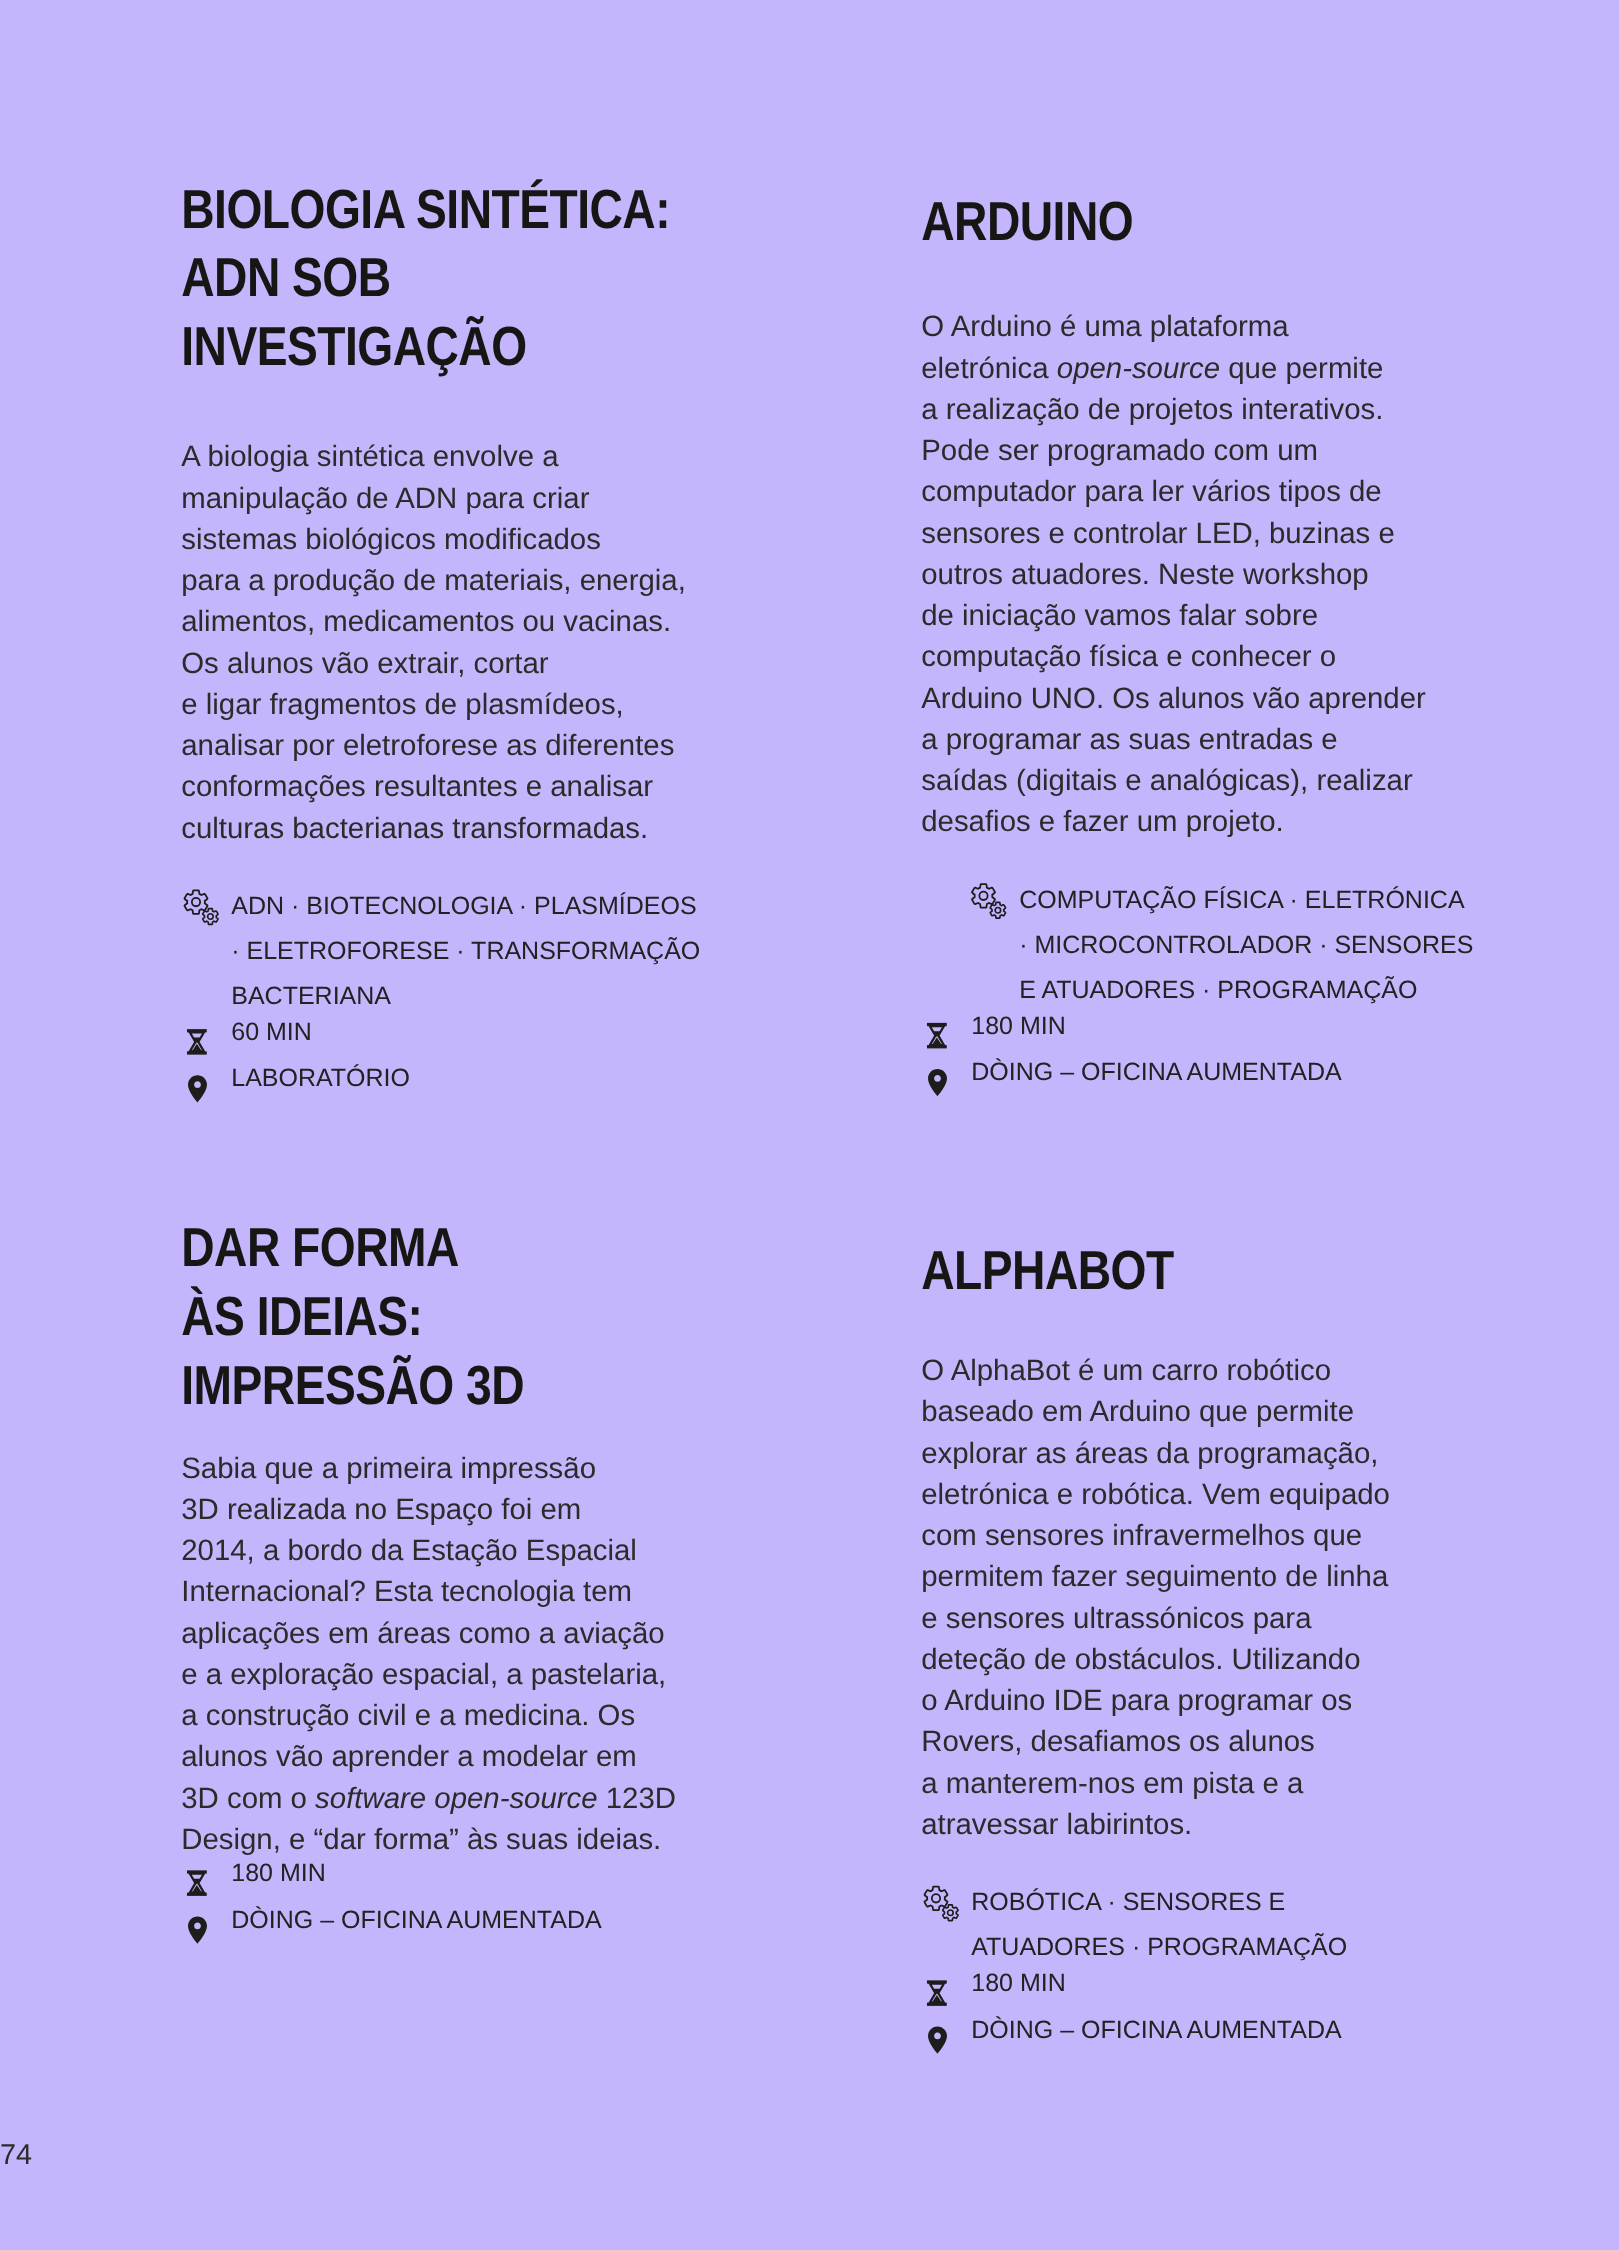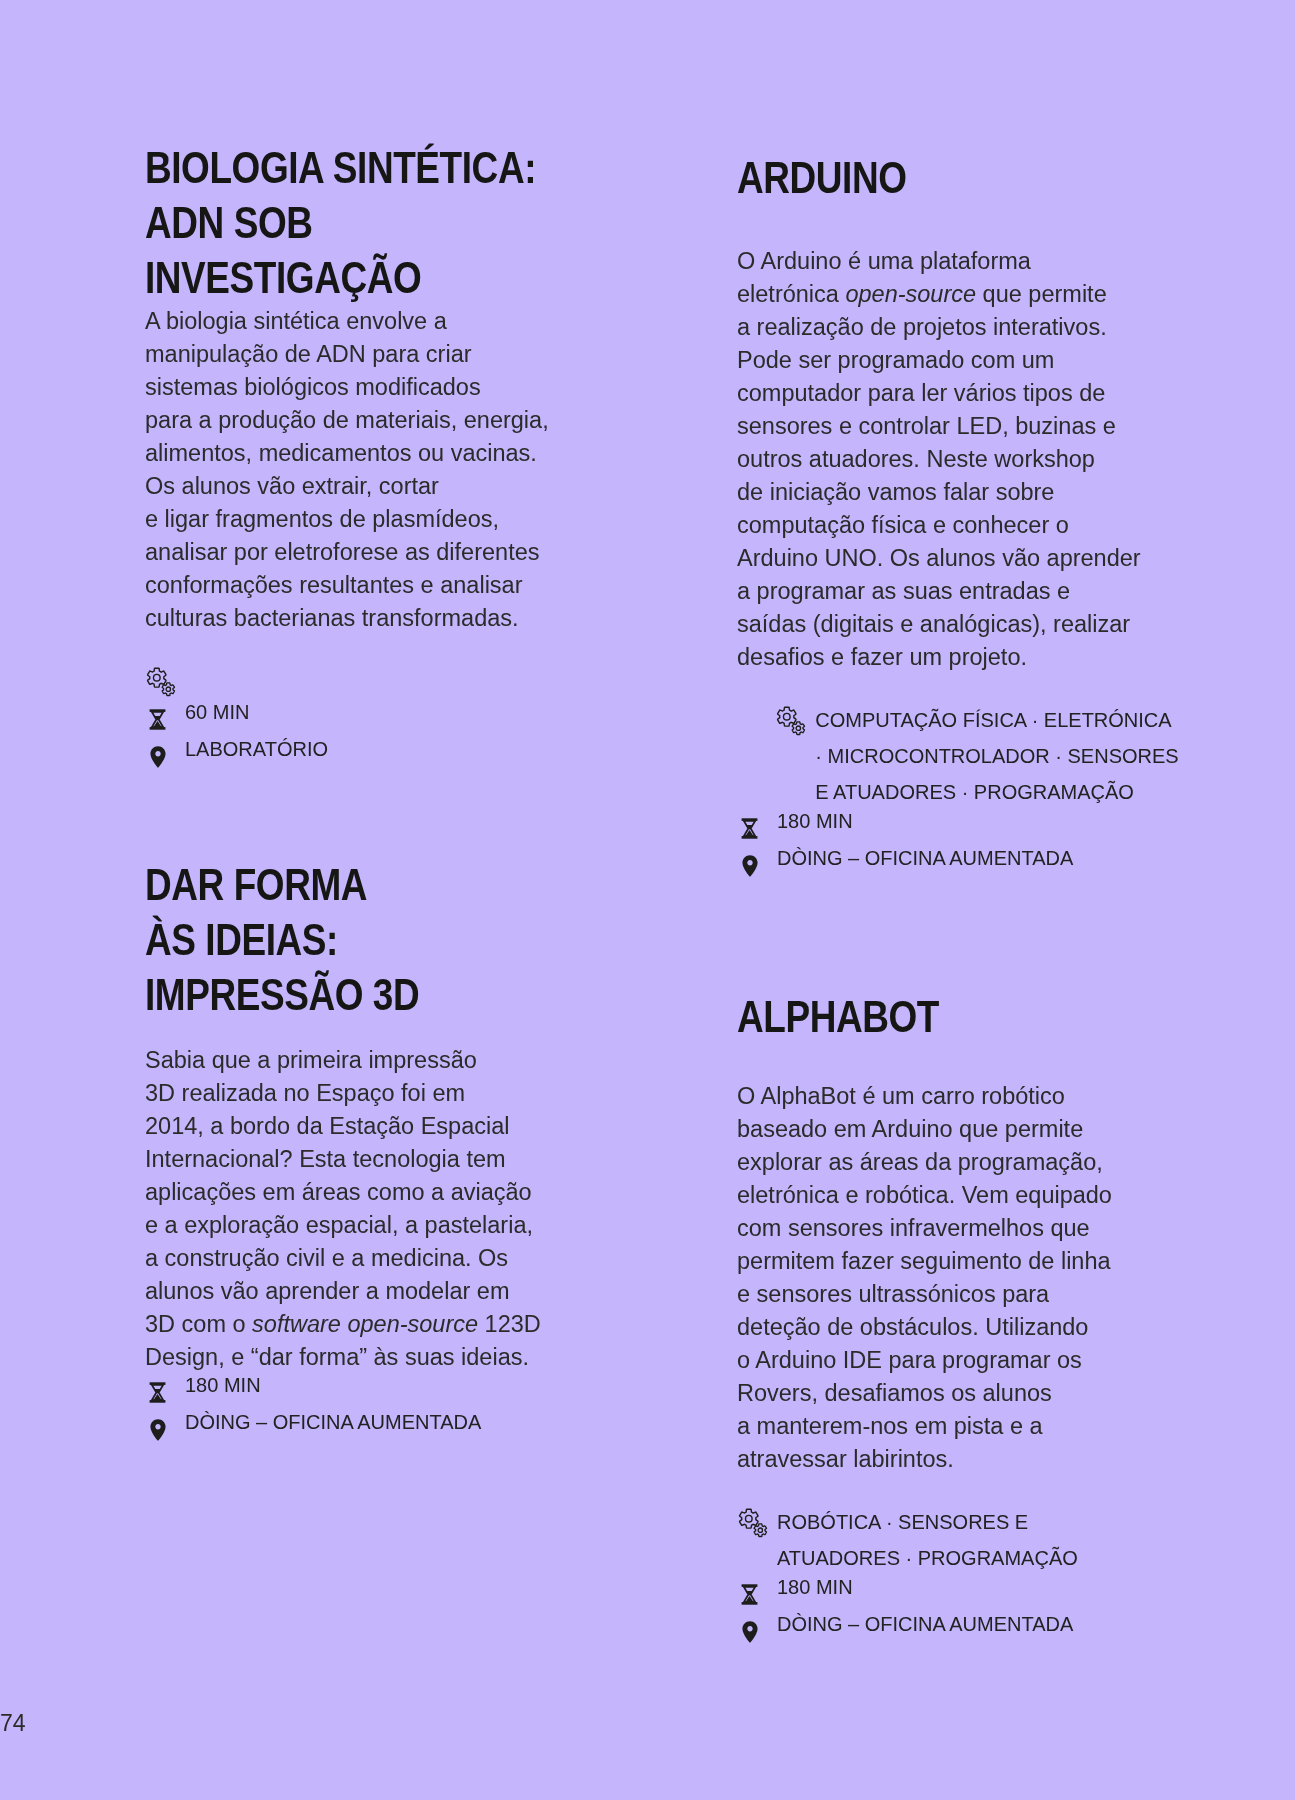--- a/index.html
+++ b/index.html
@@ -38,21 +38,21 @@
     line-height:36px;
     white-space:pre-line;
     color:#222220;
   }
   .meta-row { display:flex; height:37px; }
   .meta-icon { flex:0 0 40px; width:40px; display:flex; align-items:center; }
   .meta-text { font-size:20px; color:#222220; }
 
   
   .s1 .title    { margin-top:140px; }
-  .s1 .body     { }
+  .s1 .body     { margin-top:44px; }
   .s1 .tags-row { margin-top:28px; }
   .s2 .title    { margin-top:82px; }
   .s2 .body     { margin-top:22px; }
   .s2 .tags-row { margin-top:28px; }
 
   
   .s3 .title    { margin-top:150px; }
   .s3 .body     { margin-top:40px; }
   .s3 .tags-row { margin-top:28px;justify-content:center; }
   .s4 .title    { margin-top:105px; }
@@ -105,20 +105,23 @@
 analisar por eletroforese as diferentes
 conformações resultantes e analisar
 culturas bacterianas transformadas.</span></div>
       <div class="tags-row">
         <span class="tags-icon">
           <svg class="ic" width="36" height="36" viewBox="0 0 40 38" style="color:#1d1d1b">
             <use href="#gear-path" transform="translate(0.5,0.5) scale(1.05)" fill="none" stroke="currentColor" stroke-width="1.5"></use>
             <use href="#gear-path" transform="translate(17.5,17.5) scale(0.7)" fill="none" stroke="currentColor" stroke-width="2.1"></use>
           </svg>
         </span>
+        <span class="tags-text">ADN · BIOTECNOLOGIA · PLASMÍDEOS
+· ELETROFORESE · TRANSFORMAÇÃO
+BACTERIANA</span>
       </div>
       <div class="meta-row">
         <span class="meta-icon">
           <svg class="ic" width="25" height="25" viewBox="0 0 24 24" style="color:#1d1d1b">
               <use href="#hourglass-shape"></use>
             </svg>
         </span>
         <span class="meta-text">60 MIN</span>
       </div>
       <div class="meta-row">

